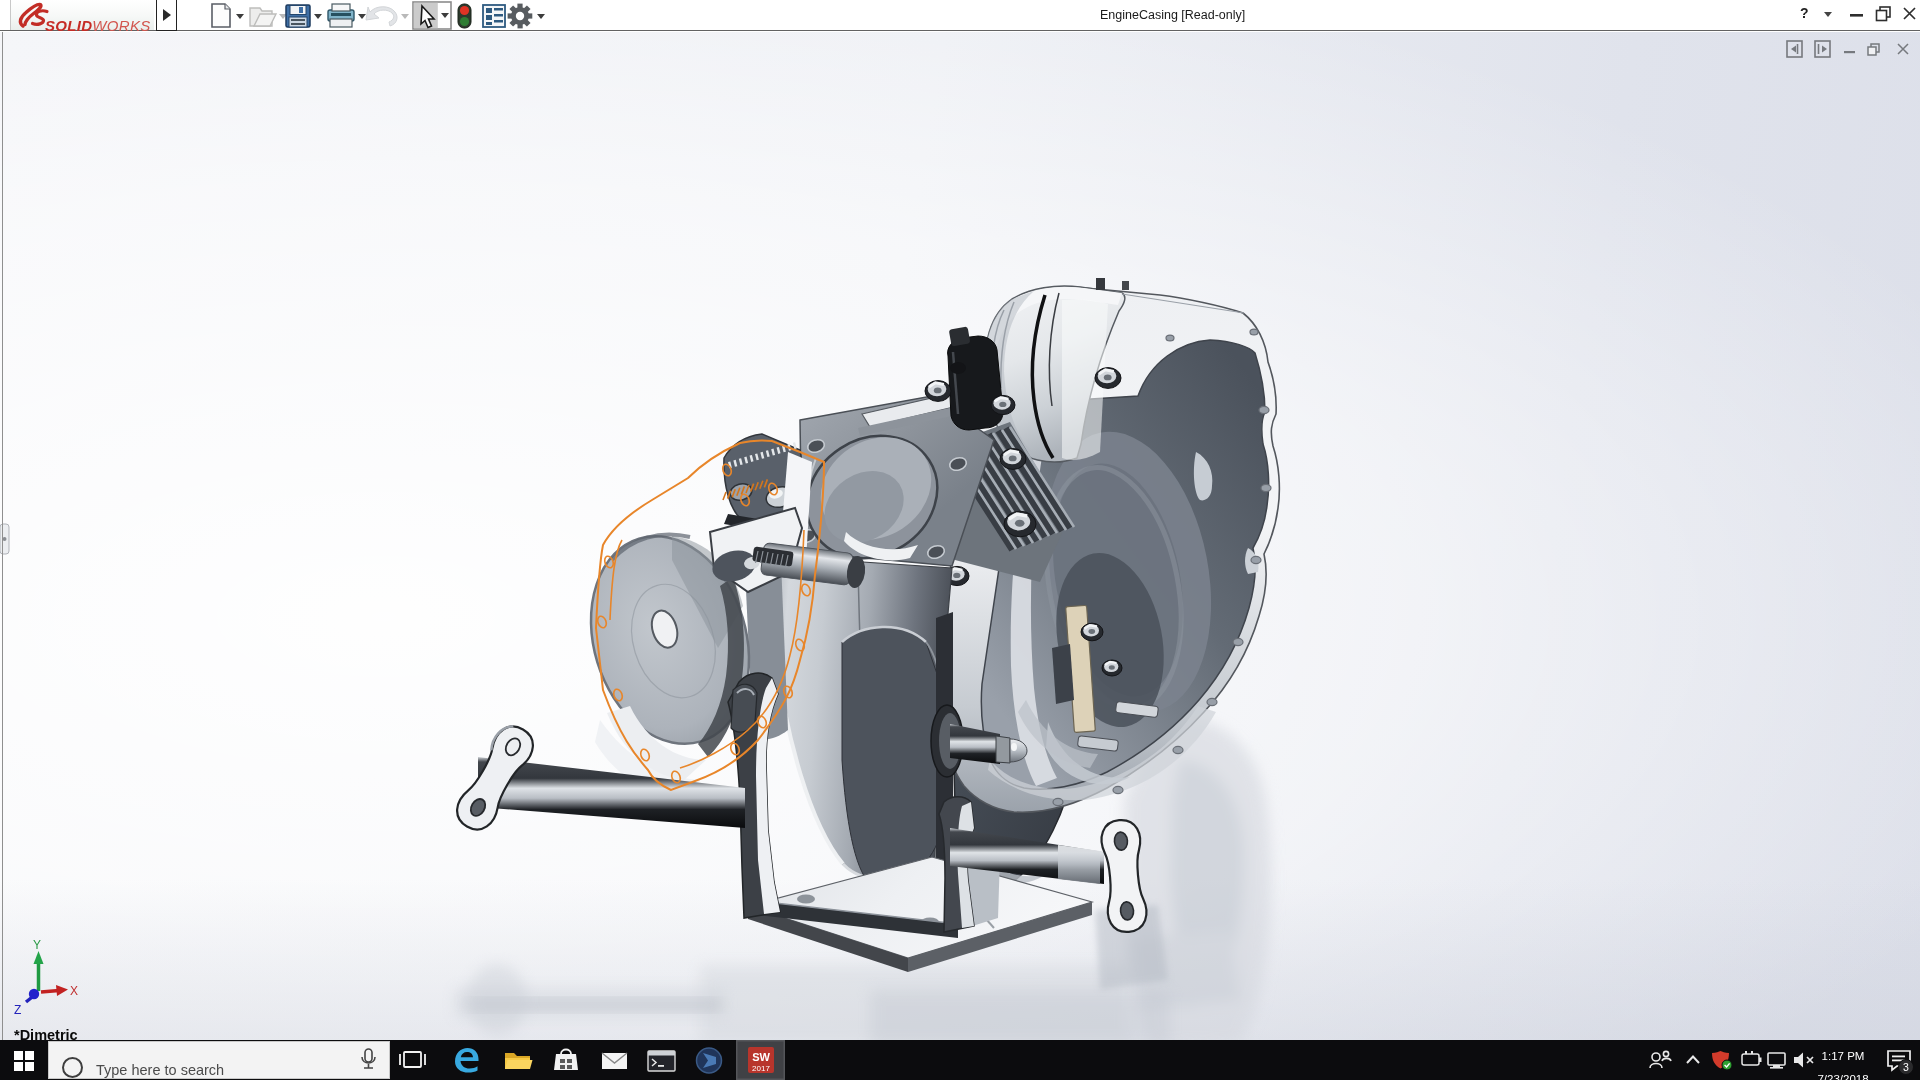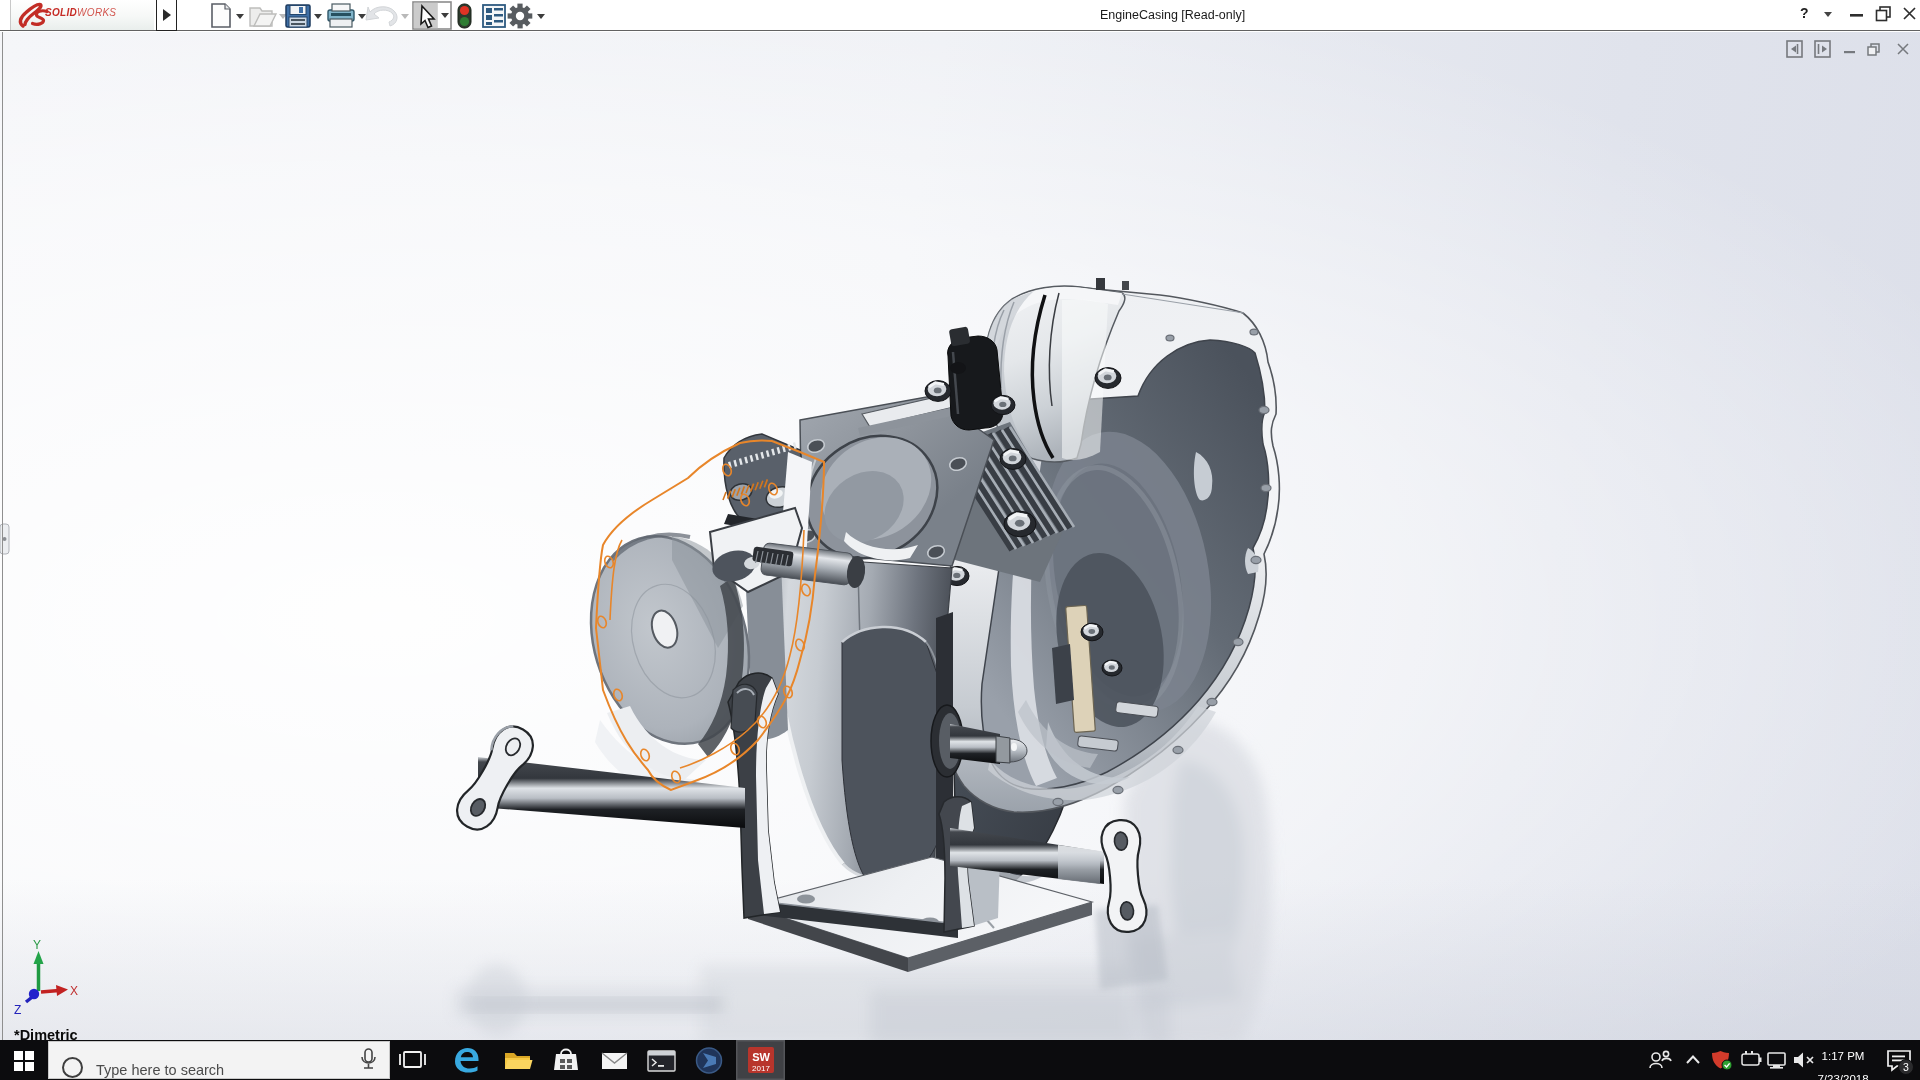--- a/index.html
+++ b/index.html
@@ -2,21 +2,21 @@
 <html><head>
 <meta charset="utf-8">
 <style>
 * { margin:0; padding:0; box-sizing:border-box; }
 html,body { width:1920px; height:1080px; overflow:hidden; font-family:"Liberation Sans", sans-serif; background:#fff; }
 #stage { position:relative; width:1920px; height:1080px; }
 
 
 #titlebar { position:absolute; left:0; top:0; width:1920px; height:31px; background:#ffffff; border-bottom:1px solid #626262; z-index:5; }
 #logo { position:absolute; left:10px; top:0; width:144px; height:30px; background:linear-gradient(180deg,#ffffff 0%,#f6f8f7 55%,#e9eeec 100%); border-left:1px solid #c8c8c8; }
-#swtext { position:absolute; left:34px; top:7px; font-size:10px; letter-spacing:0.3px; font-style:italic;text-align:center; }
+#swtext { position:absolute; left:34px; top:17px; font-size:15px; letter-spacing:0.3px; font-style:italic;text-align:center; }
 #swtext b { color:#c62c26; font-weight:bold; }
 #swtext span { color:#d2554e; font-weight:normal; }
 #expandbtn { position:absolute; left:156px; top:0; width:21px; height:31px; background:#ffffff; border:1px solid #222; border-top:none; display:flex; align-items:center; justify-content:center; }
 #title-text { position:absolute; left:1100px; top:8px; font-size:12.5px; color:#1a1a1a; z-index:6; }
 .wbtns { position:absolute; top:6px; color:#333; font-size:14px; z-index:6; }
 
 
 #viewport { position:absolute; left:0; top:32px; width:1920px; height:1008px; z-index:0;
   background:
    linear-gradient(to bottom, rgba(208,212,222,0) 84%, rgba(202,206,217,0.38) 100%),

